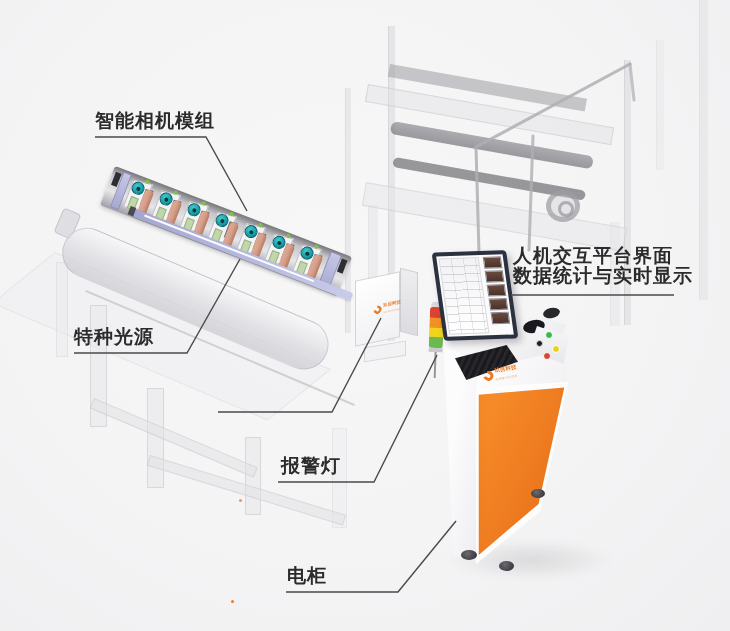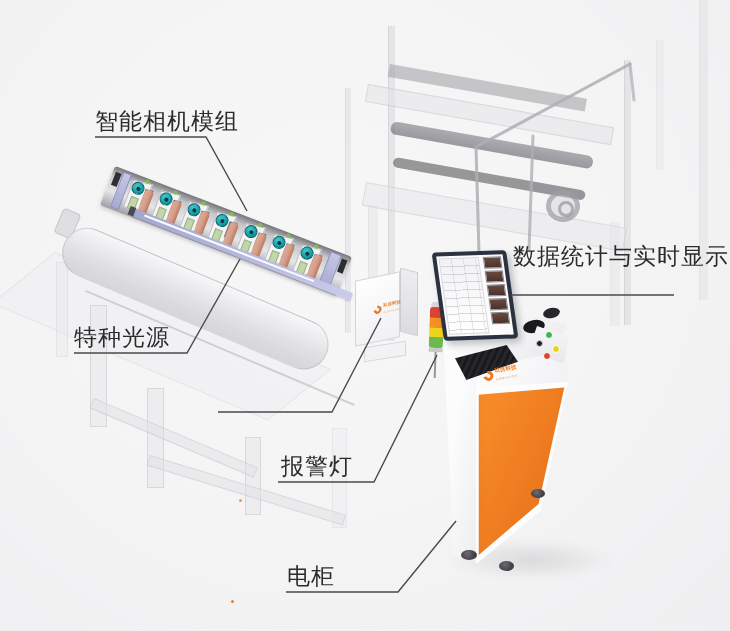--- a/index.html
+++ b/index.html
@@ -8,21 +8,21 @@
     position:relative; width:730px; height:631px; margin:0 auto;
     background:radial-gradient(ellipse at 45% 40%, #f7f7f8 0%, #f4f4f5 55%, #efeff1 100%);
     overflow:hidden;
     font-family:"Liberation Sans","DejaVu Sans",sans-serif;
   }
   .abs { position:absolute; }
 
   
   .callout {
     position:absolute; color:var(--label-text,#2b2b2b);
-    font-size:23px; font-weight:400; letter-spacing:1px; line-height:20px;
+    font-size:19px; font-weight:700; letter-spacing:1px; line-height:20px;
     white-space:nowrap; z-index:9;
   }
   #leaders, #rods { position:absolute; left:0; top:0; z-index:8; pointer-events:none; }
   #rods { z-index:2; }
   .gpost { position:absolute; background:rgba(208,208,213,0.42); border-left:1px solid rgba(170,170,176,0.25); }
   .gslab { position:absolute; transform:rotate(10deg); transform-origin:0 0; }
   .rm-post1 { left:388px; top:26px; width:7px; height:315px; }
   .rm-post2 { left:624px; top:60px; width:7px; height:265px; }
   .rm-post3 { left:699px; top:0px;  width:9px; height:300px; opacity:.6; }
   .rm-post4 { left:345px; top:88px; width:6px; height:245px; opacity:.8; }
@@ -377,18 +377,19 @@
     <path d="M278,482 H374 L437,355" fill="none" stroke="#4a4a4a" stroke-width="1.4"></path>
     <path d="M286,592 H398 L456,521" fill="none" stroke="#4a4a4a" stroke-width="1.4"></path>
     <path d="M511,295 H674" fill="none" stroke="#4a4a4a" stroke-width="1.4"></path>
   </svg>
 
   <div class="callout" style="left:95px; top:111px;">智能相机模组</div>
   <div class="callout" style="left:74px; top:327px;">特种光源</div>
   <div class="callout" style="left:281px; top:456px;">报警灯</div>
   <div class="callout" style="left:287px; top:566px;">电柜</div>
   <div class="callout" style="left:513px; top:246px;">
+    <div>人机交互平台界面</div>
     <div>数据统计与实时显示</div>
   </div>
 
   <div class="orange-dot dot1"></div>
   <div class="orange-dot dot2"></div>
 </div>
 
 </body></html>

